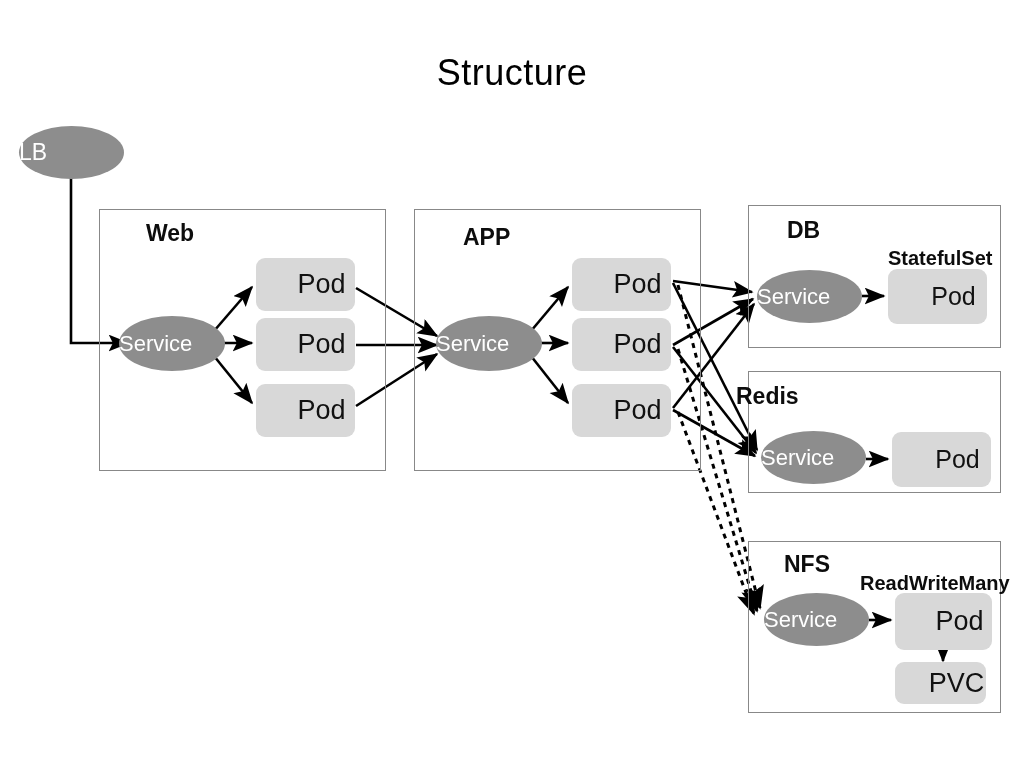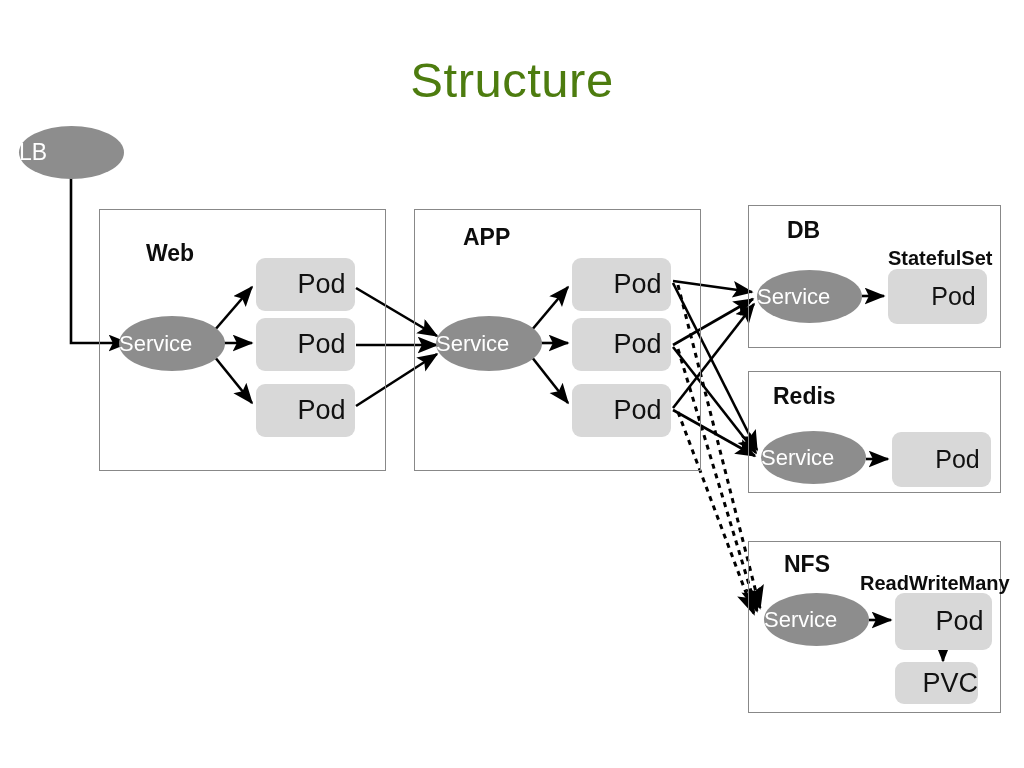--- a/index.html
+++ b/index.html
@@ -29,24 +29,24 @@
     width: 1024px;
     height: 768px;
     pointer-events: none;
   }
   #diagram-title {
     position: absolute;
     left: 0;
     top: 52px;
     width: 1024px;
     text-align: center;
-    font-size: 49px;
+    font-size: 36px;
     font-weight: 300;
     letter-spacing: 0.5px;
-    color: #4d7c0f;
+    color: #000000;
   }
   .group-box {
     position: absolute;
     border: 1.6px solid #888888;
     background: transparent;
     box-sizing: border-box;
   }
   .group-title {
     position: absolute;
     font-size: 23px;
@@ -150,21 +150,21 @@
 
       <path d="M943,650 L943,661" marker-end="url(#ah)"></path>
     </g>
   </svg>
 
   <div class="svc lb" style="left:19px; top:126px; width:105px; height:53px;">
     <span>LB</span>
   </div>
 
   <div class="group-box" style="left:99px; top:209px; width:287px; height:262px;"></div>
-  <div class="group-title" style="left:146px; top:240px;text-align:center;">Web</div>
+  <div class="group-title" style="left:146px; top:220px;text-align:center;">Web</div>
   <div class="svc" style="left:119px; top:316px; width:106px; height:55px;">
     <span>Service</span>
   </div>
   <div class="pod" style="left:256px; top:258px; width:99px; height:53px;">
     <span>Pod</span>
   </div>
   <div class="pod" style="left:256px; top:318px; width:99px; height:53px;">
     <span>Pod</span>
   </div>
   <div class="pod" style="left:256px; top:384px; width:99px; height:53px;">
@@ -190,34 +190,34 @@
   <div class="group-title" style="left:787px; top:217px;">DB</div>
   <div class="group-note" style="left:888px; top:247px;">StatefulSet</div>
   <div class="svc" style="left:757px; top:270px; width:105px; height:53px;">
     <span>Service</span>
   </div>
   <div class="pod small" style="left:888px; top:269px; width:99px; height:55px;">
     <span>Pod</span>
   </div>
 
   <div class="group-box" style="left:748px; top:371px; width:253px; height:122px;"></div>
-  <div class="group-title" style="left:773px; top:383px;">Redis</div>
+  <div class="group-title" style="left:736px; top:383px;">Redis</div>
   <div class="svc" style="left:761px; top:431px; width:105px; height:53px;">
     <span>Service</span>
   </div>
   <div class="pod small" style="left:892px; top:432px; width:99px; height:55px;">
     <span>Pod</span>
   </div>
 
   <div class="group-box" style="left:748px; top:541px; width:253px; height:172px;"></div>
   <div class="group-title" style="left:784px; top:551px;">NFS</div>
   <div class="group-note" style="left:860px; top:572px;">ReadWriteMany</div>
   <div class="svc" style="left:764px; top:593px; width:105px; height:53px;">
     <span>Service</span>
   </div>
   <div class="pod" style="left:895px; top:593px; width:97px; height:57px;">
     <span>Pod</span>
   </div>
-  <div class="pod" style="left:895px; top:662px; width:83px; height:42px;justify-content:flex-end;">
+  <div class="pod" style="left:895px; top:662px; width:91px; height:42px;">
     <span>PVC</span>
   </div>
 
 </div>
 
 </body></html>

